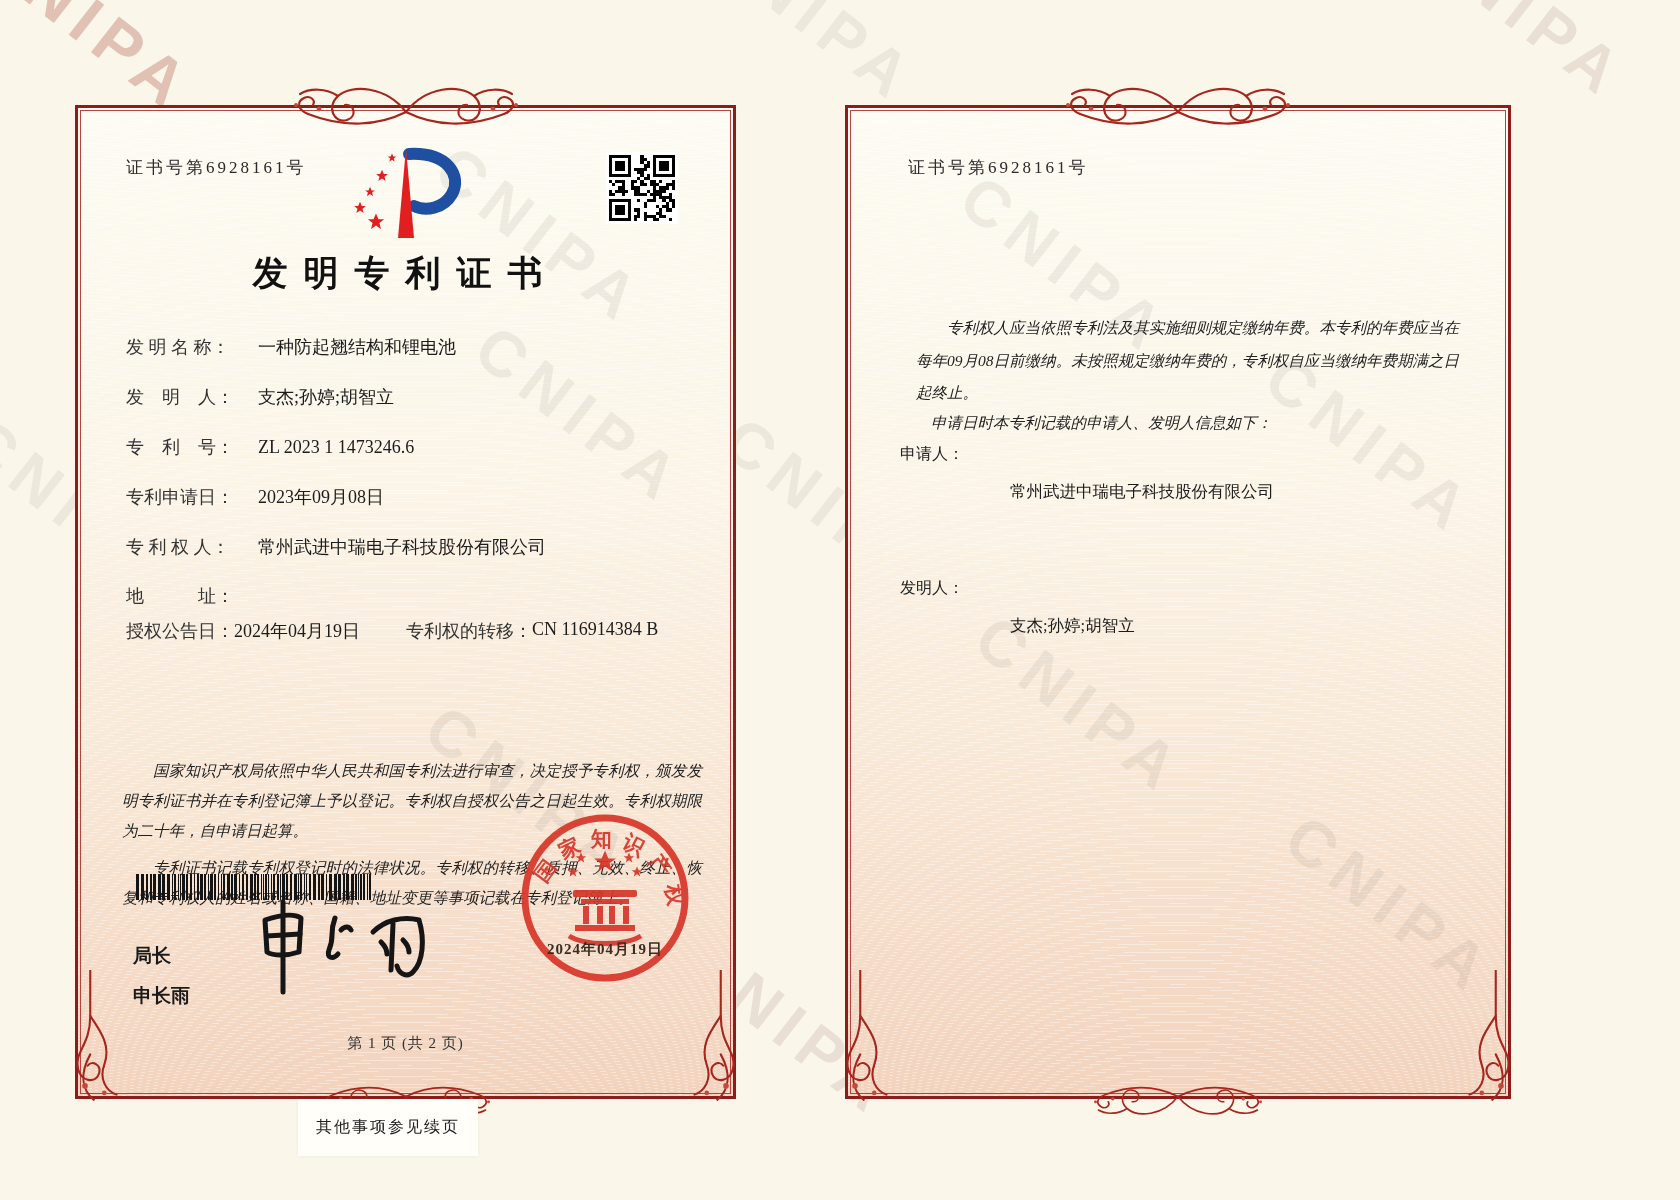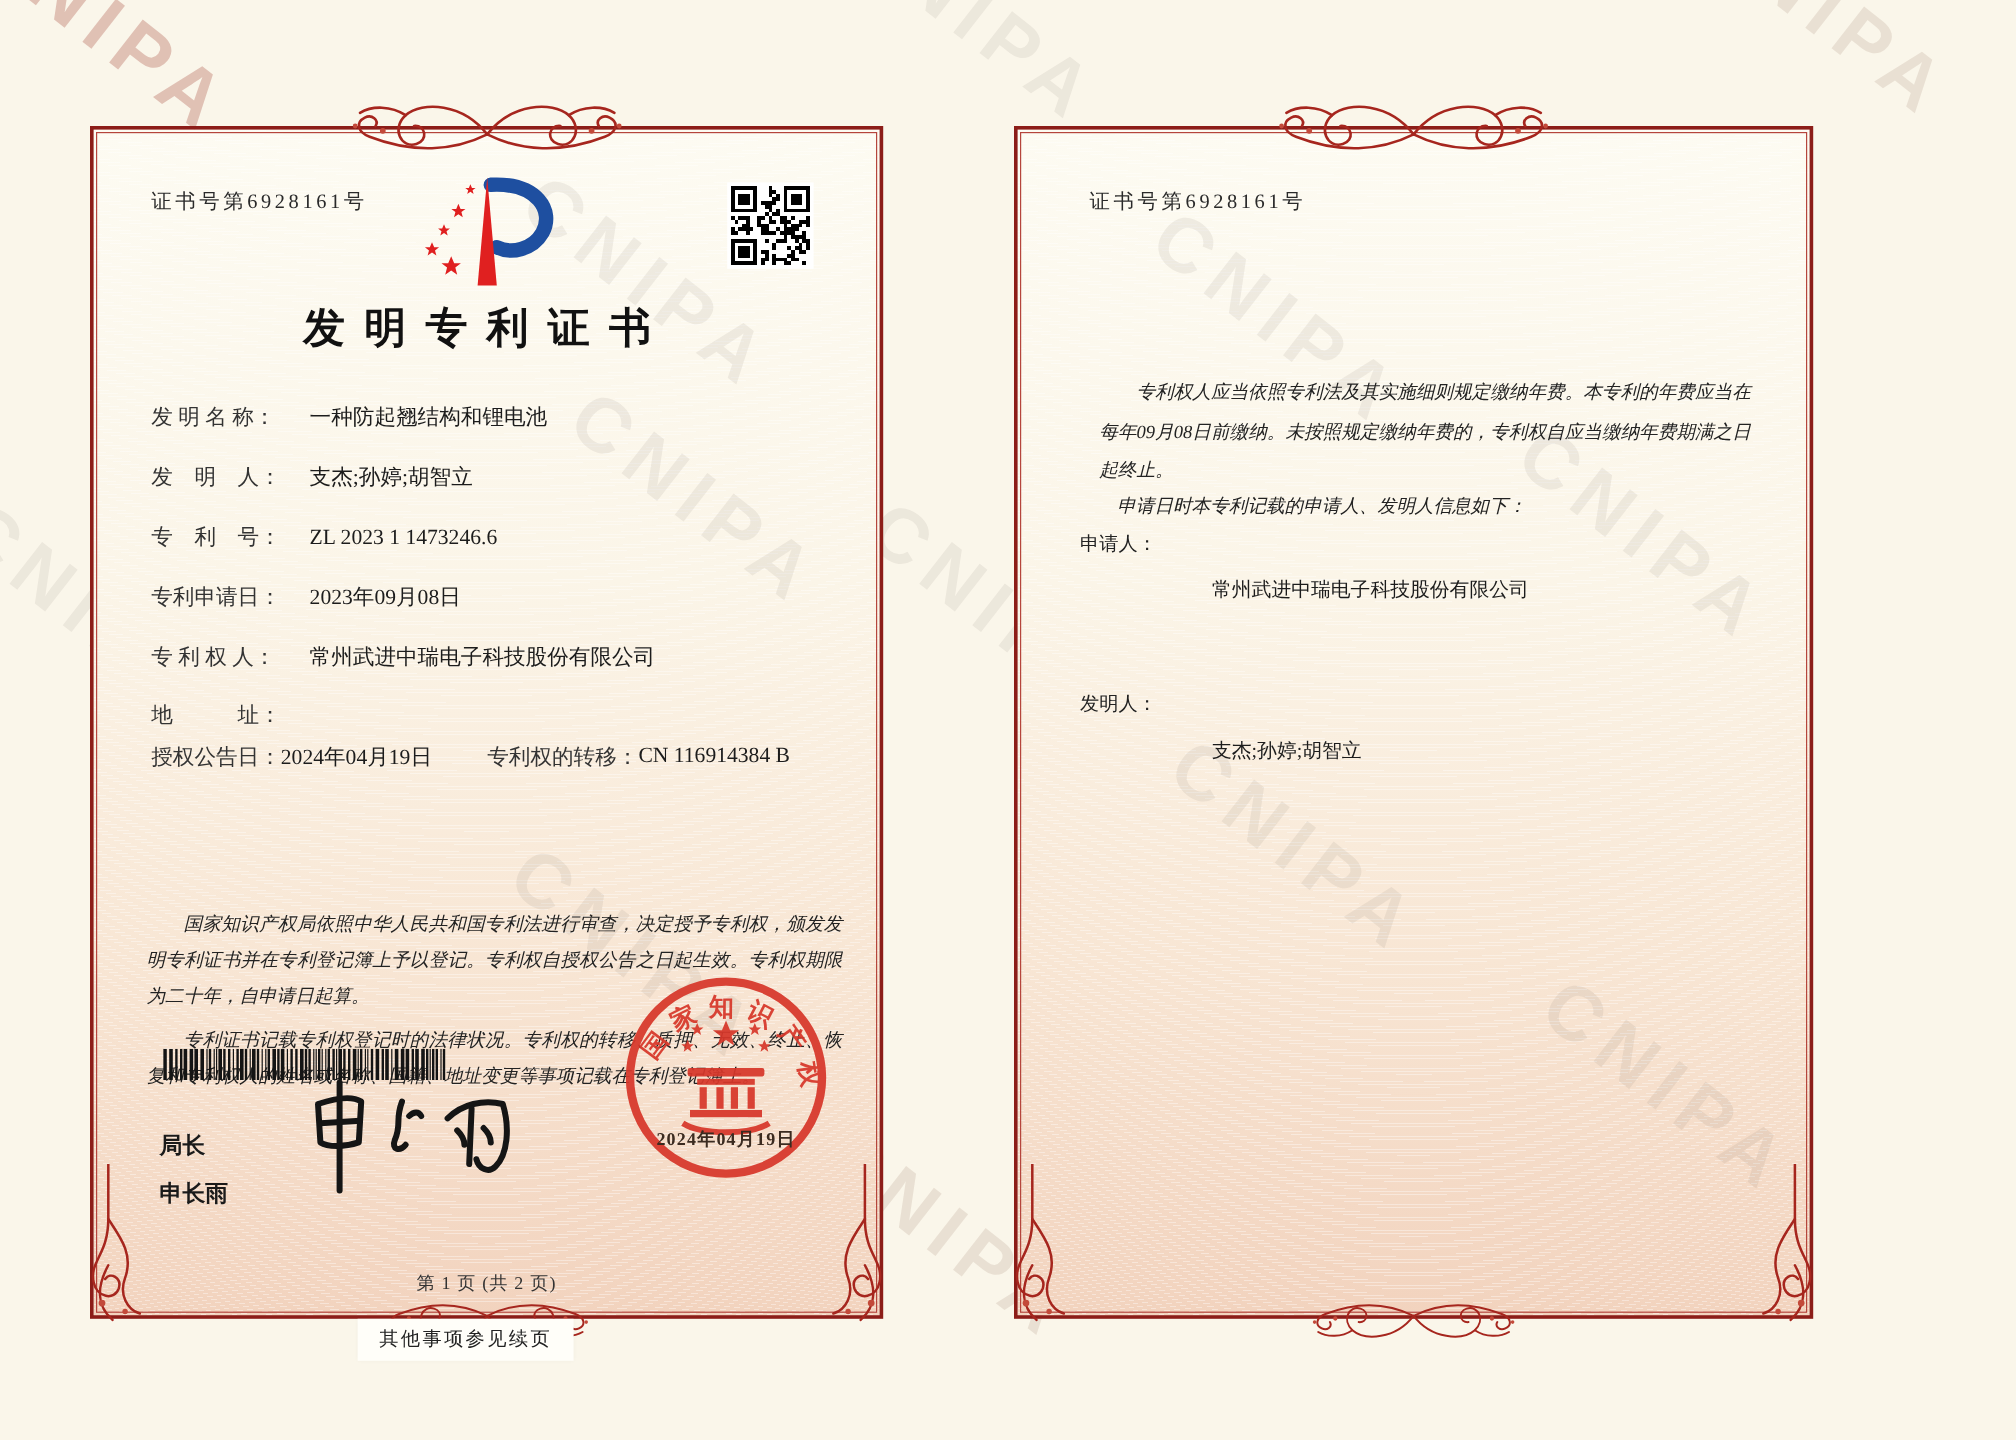--- a/index.html
+++ b/index.html
@@ -42,22 +42,22 @@
     font-size:15.5px;line-height:1.95;color:#222;text-align:justify;}
   .paras p{margin:0 0 6px 0;text-indent:2em;}
   .barcode{position:absolute;left:58px;top:766px;}
   .officer{position:absolute;left:55px;top:828px;font-family:"Liberation Sans","DejaVu Sans",sans-serif;
     font-size:19px;font-weight:bold;color:#1a1a1a;line-height:2.1;}
   .sig{position:absolute;left:165px;top:782px;}
   .seal{position:absolute;left:437px;top:698px;width:180px;height:180px;}
   .sealdate{position:absolute;left:437px;top:832px;width:180px;text-align:center;
     font-size:15px;font-weight:bold;color:#3b2b20;letter-spacing:1px;z-index:4;}
   .pfooter{position:absolute;left:0;right:0;top:900px;text-align:center;font-size:15px;color:#333;letter-spacing:1px;}
-  .p1-footer{top:952px;}
-  .cont-box{position:absolute;left:298px;top:1099px;background:#fffef9;padding:7px 18px;
+  .p1-footer{top:926px;}
+  .cont-box{position:absolute;left:298px;top:1099px;background:#fffef9;padding:18px 18px;
     font-size:16px;letter-spacing:2px;color:#222;z-index:2;box-shadow:0 0 4px rgba(0,0,0,0.05);}
   
   .p2-certno{left:60px;top:48px;}
   .p2-para{position:absolute;left:52px;top:188px;width:575px;font-style:italic;
     font-size:15.5px;line-height:2.1;color:#222;text-align:justify;}
   .p2-para p{margin:16px;text-indent:2em;}
   .p2-info{position:absolute;left:52px;top:300px;width:560px;font-style:italic;
     font-size:15.5px;line-height:1.9;color:#222;}
   .p2-label{font-size:16px;font-style:normal;margin-top:2px;}
   .p2-value{font-style:normal;font-size:16.5px;margin:6px 0 0 110px;color:#1c1c1c;}

